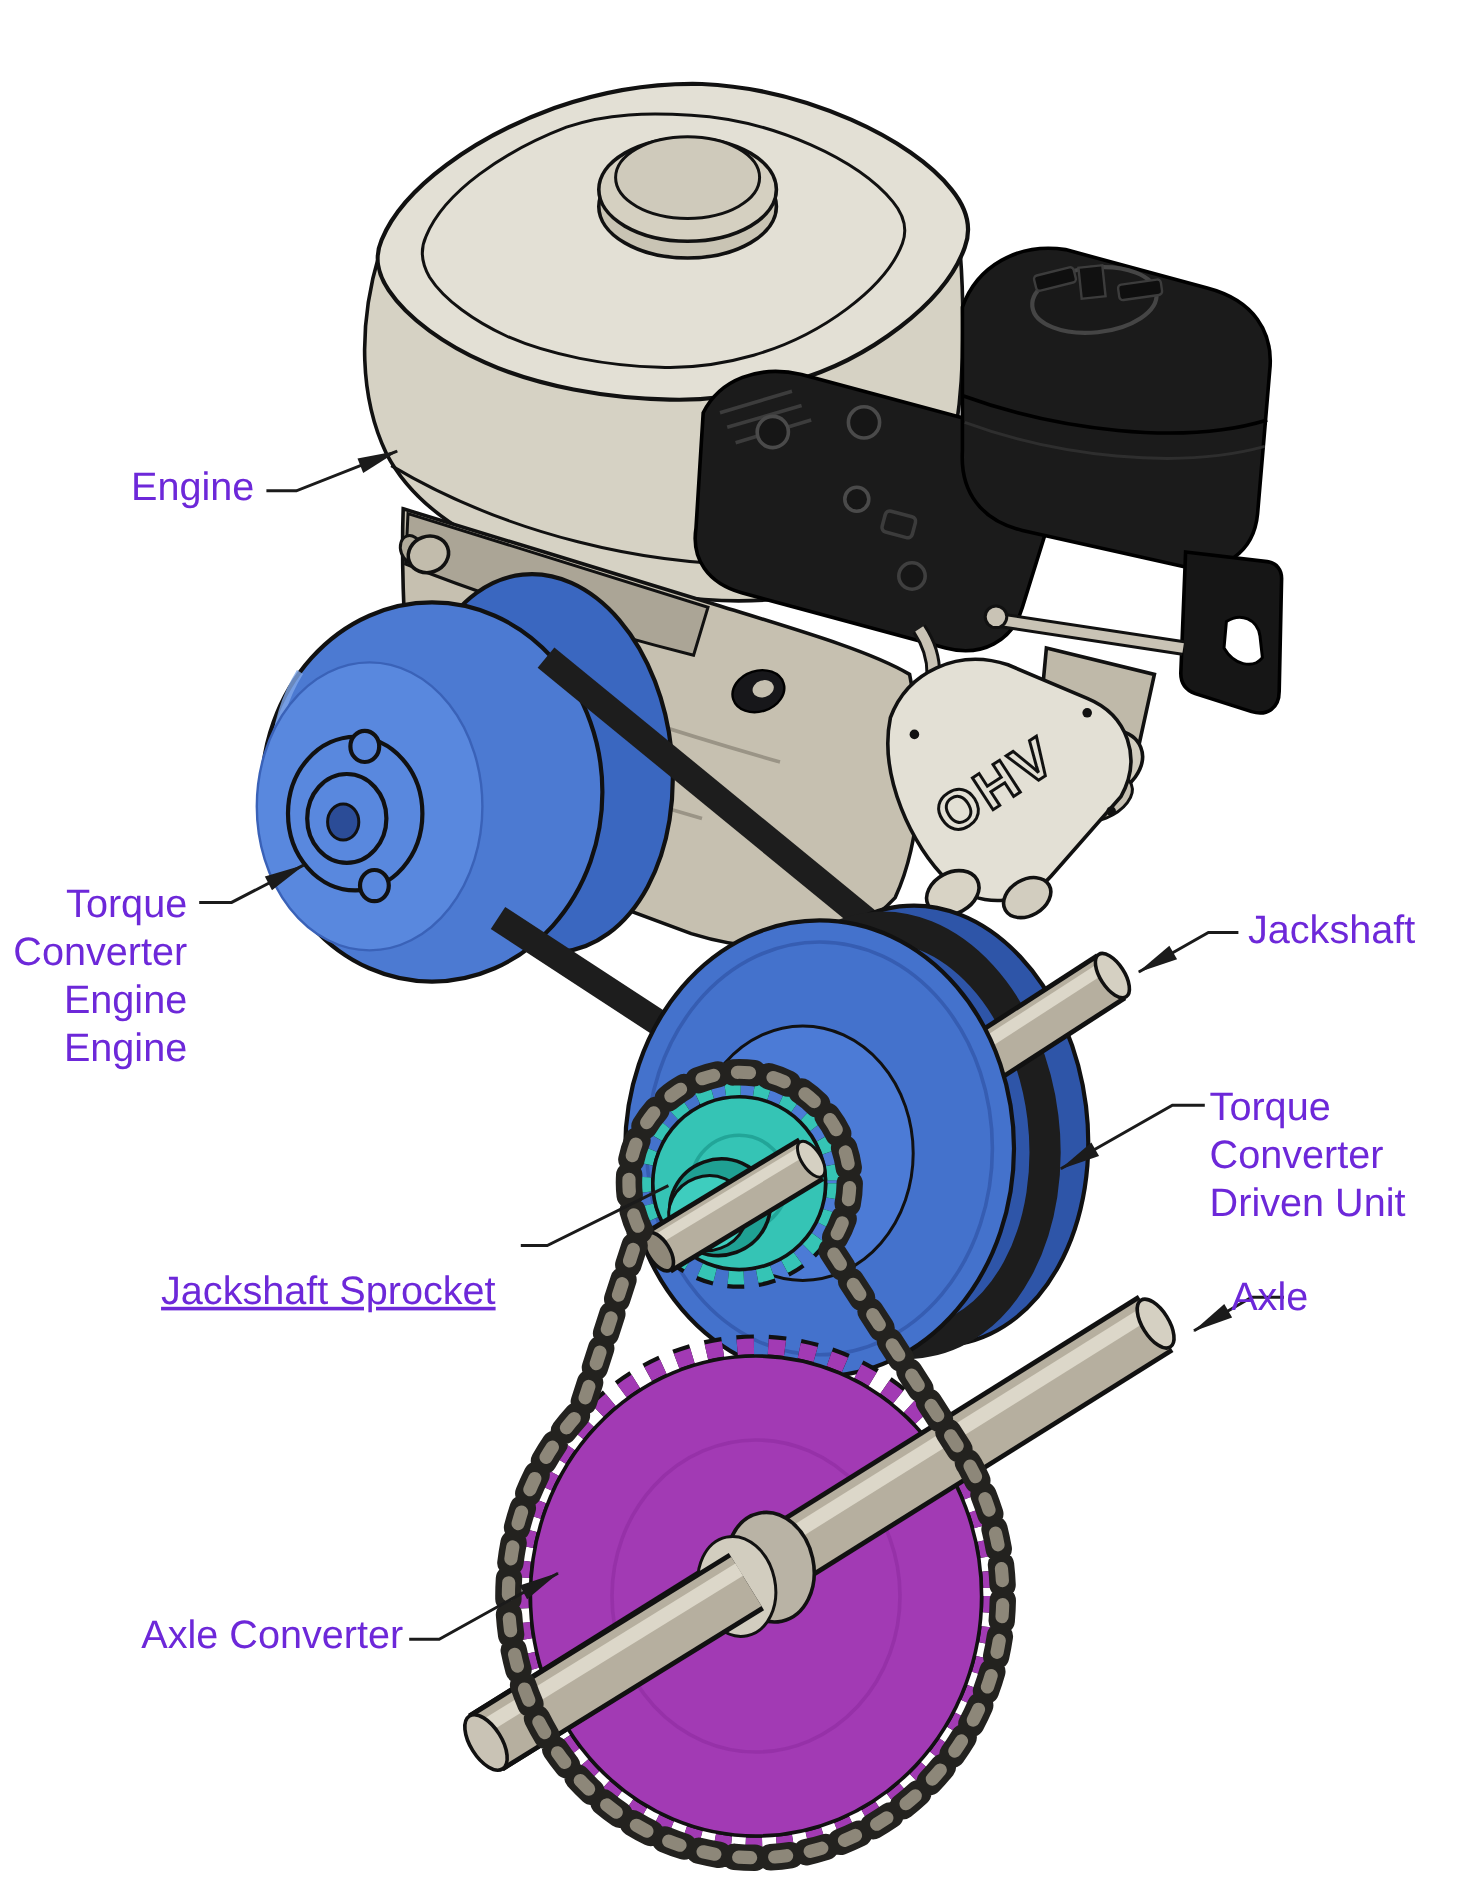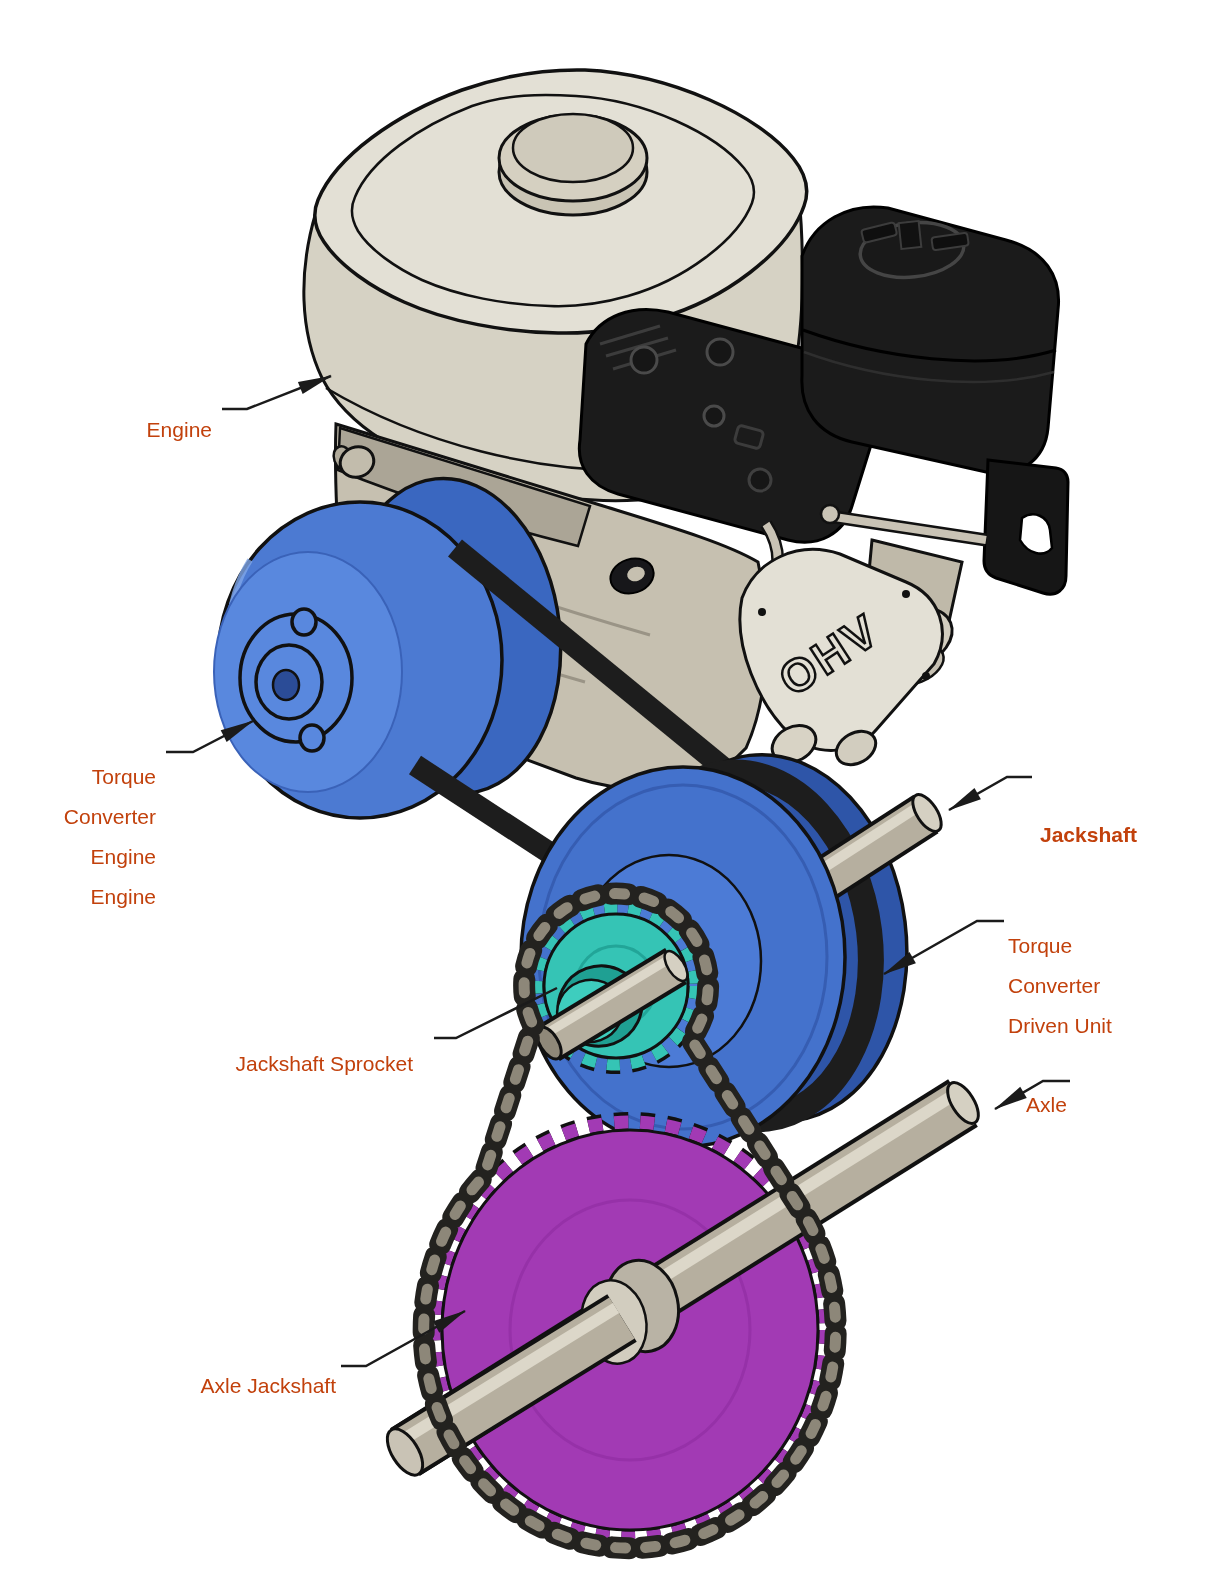--- a/index.html
+++ b/index.html
@@ -1,19 +1,19 @@
 <!DOCTYPE html>
 <html><head>
 <meta charset="utf-8">
 <style>
   html,body{margin:0;padding:0;background:#ffffff;}
   #canvas{position:relative;width:1225px;height:1586px;background:#ffffff;overflow:hidden;
           font-family:"Liberation Sans",sans-serif;}
   #scene{position:absolute;left:0;top:0;}
-  .lbl{position:absolute;font-size:21px;line-height:40px;color:#c2410c;white-space:nowrap;margin-top:24px;}
+  .lbl{position:absolute;font-size:33px;line-height:40px;color:#6d28d9;white-space:nowrap;}
   .lbl.right{text-align:right;}
 </style>
 </head>
 <body>
 
 <div id="canvas">
 
 <svg id="scene" width="1225" height="1586" viewBox="0 0 1225 1586">
   <defs>
     <marker id="arrow" markerUnits="userSpaceOnUse" markerWidth="40" markerHeight="20" refX="36" refY="9" orient="auto">
@@ -198,27 +198,27 @@
 
 <div class="lbl right" style="right:1013px;top:386px;">Engine</div>
 
 <div class="lbl right" style="right:1069px;top:733px;">
   <div>Torque</div>
   <div>Converter</div>
   <div>Engine</div>
   <div>Engine</div>
 </div>
 
-<div class="lbl" style="left:1040px;top:791px;font-weight:bold;">Jackshaft</div>
+<div class="lbl" style="left:1040px;top:755px;">Jackshaft</div>
 
 <div class="lbl" style="left:1008px;top:902px;">
   <div>Torque</div>
   <div>Converter</div>
   <div>Driven Unit</div>
 </div>
 
-<div class="lbl right" style="right:812px;top:1020px;">Jackshaft Sprocket</div>
+<div class="lbl right" style="right:812px;top:1056px;text-decoration:underline;">Jackshaft Sprocket</div>
 
 <div class="lbl" style="left:1026px;top:1061px;">Axle</div>
 
-<div class="lbl right" style="right:889px;top:1342px;">Axle Jackshaft</div>
+<div class="lbl right" style="right:889px;top:1342px;">Axle Converter</div>
 
 </div>
 
 </body></html>

